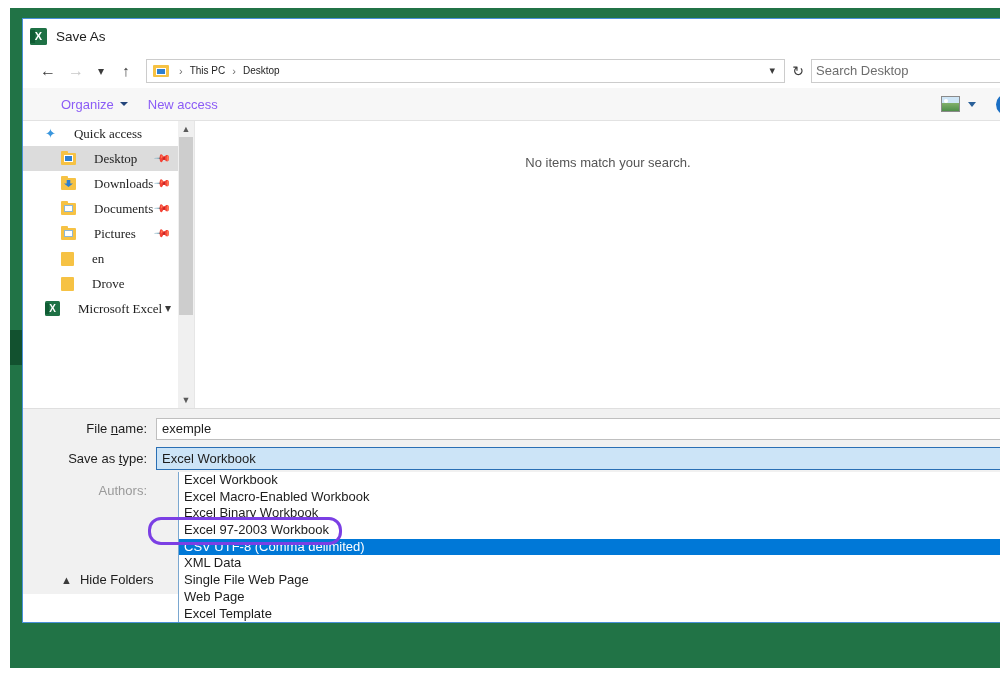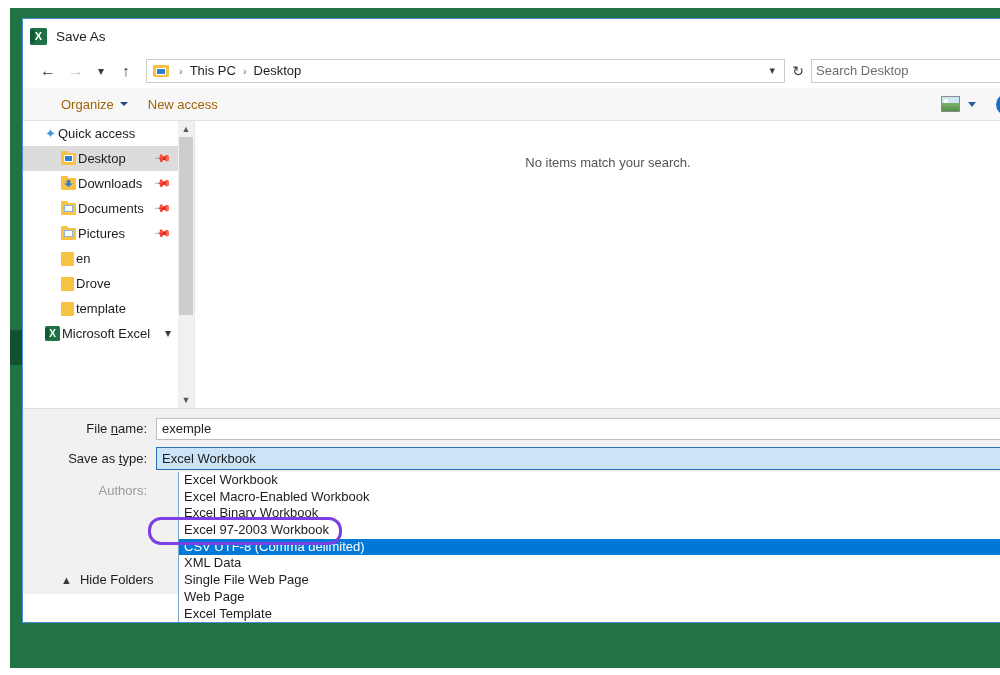--- a/index.html
+++ b/index.html
@@ -127,21 +127,21 @@
     border-radius: 1px;
   }
   .addr-folder-icon .screen {
     position: absolute; left: 3px; top: 4px;
     width: 10px; height: 7px;
     background: #2e7fd0;
     border: 1px solid #ffffff;
     box-sizing: border-box;
   }
   .crumb {
-    font-size: 13px; color: #1d1d1d;
+    font-size: 10px; color: #1d1d1d;
     padding: 0 2px;
     white-space: nowrap;
   }
   .crumb-sep {
     font-size: 11px; color: #6d6d6d;
     padding: 0 5px;
   }
   .addr-chevron {
     margin-left: auto;
     font-size: 11px; color: #3b3b3b;
@@ -170,21 +170,21 @@
   
   .toolbar {
     position: absolute; left: 0; top: 69px;
     width: 100%; height: 33px;
     background: #f7f7f7;
     border-bottom: 1px solid #e2e2e2;
     display: flex; align-items: center;
     box-sizing: border-box;
   }
   .tb-item {
-    font-size: 13px; color: #a16207;
+    font-size: 13px; color: #8b5cf6;
     padding: 0 10px;
     display: flex; align-items: center; gap: 6px;
     height: 100%;
     white-space: nowrap;
   }
   .tb-item.first { margin-left: 28px; }
   .caret-down {
     width: 0; height: 0;
     border-left: 4px solid transparent;
     border-right: 4px solid transparent;
@@ -251,21 +251,21 @@
     height: 25px;
     display: flex; align-items: center;
     font-size: 13px; color: #1d1d1d;
     padding-left: 22px;
     box-sizing: border-box;
     position: relative;
     white-space: nowrap;
   }
   .np-row.indent { padding-left: 38px; }
   .np-row.selected { background: #dcdcdc; }
-  .np-row .lbl { margin-left: 2px; overflow: hidden; }
+  .np-row .lbl { margin-left: 18px; overflow: hidden; font-family: Liberation Serif, serif; }
   .np-row .pin {
     position: absolute; right: 8px; top: 6px;
     color: #9b9b9b; font-size: 11px;
     transform: rotate(45deg);
   }
   .star-icon { color: #3a96dd; font-size: 13px; }
   .folder-icon {
     width: 15px; height: 12px;
     background: #f6c244;
     border-radius: 1px;
@@ -532,24 +532,20 @@
           <span class="lbl">Pictures</span>
           <span class="pin">📌</span>
         </div>
         <div class="np-row indent">
           <span class="folder-plain"></span>
           <span class="lbl">en</span>
         </div>
         <div class="np-row indent">
           <span class="folder-plain"></span>
           <span class="lbl">Drove</span>
-        </div>
-        <div class="np-row indent">
-          <span class="folder-plain"></span>
-          <span class="lbl">template</span>
         </div>
         <div class="np-row">
           <span class="np-excel-icon"></span>
           <span class="lbl">Microsoft Excel</span>
           <span class="np-chevron">▾</span>
         </div>
       </div>
 
       <div class="np-scrollbar">
         <div class="sb-arrow">▲</div>

